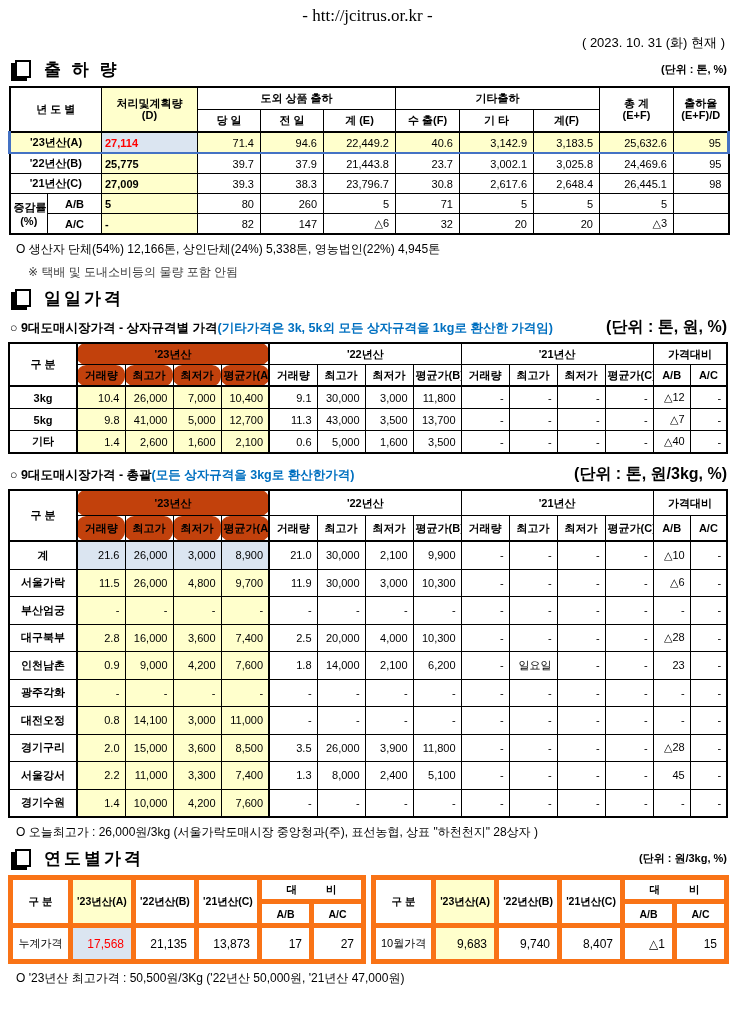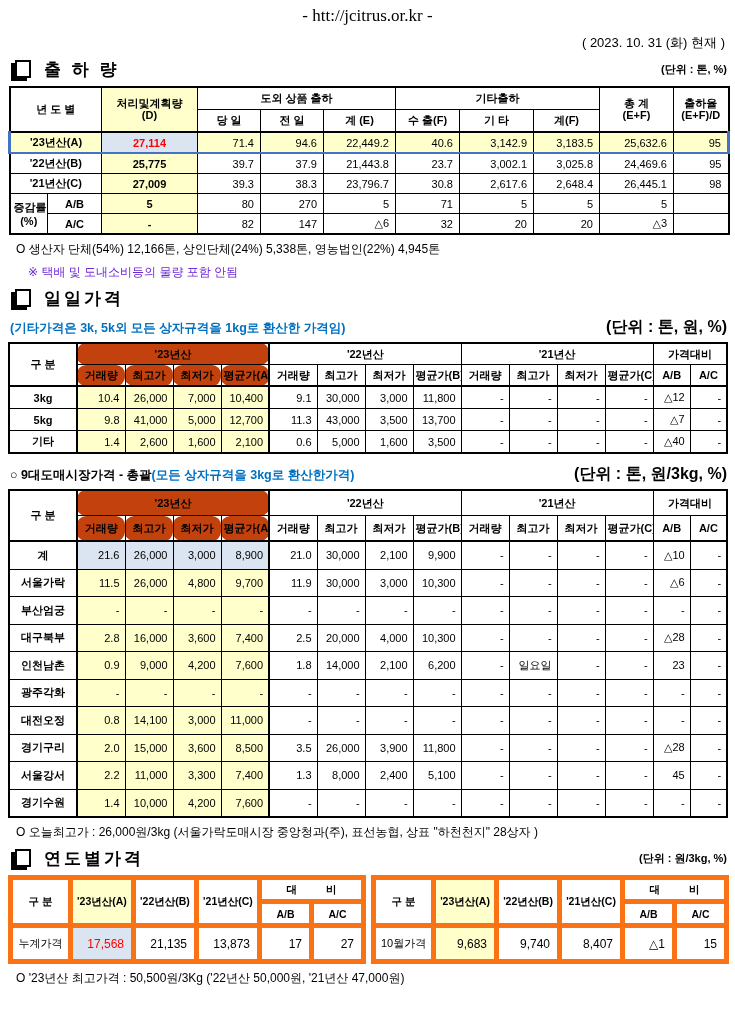--- a/index.html
+++ b/index.html
@@ -26,31 +26,31 @@
   .subline .unit{margin-left:auto;font-size:16px;white-space:nowrap;}
 
   table{border-collapse:collapse;table-layout:fixed;}
 
   
   .t1{width:719px;font-size:11px;border:2px solid #000;}
   .t1 th,.t1 td{border:1px solid #000;padding:0 3px;height:19px;overflow:hidden;white-space:nowrap;}
   .t1 thead th{height:21px;font-weight:bold;line-height:1.05;}
   .t1 .bld{border-left:1px dotted #777;}
   .t1 .dh{background:#FFFFCC;}
-  .t1 .dcol{background:#FFFFCC;font-weight:bold;text-align:center;}
+  .t1 .dcol{background:#FFFFCC;font-weight:bold;text-align:left;}
   .t1 .lbl{font-weight:bold;text-align:center;}
   .t1 .num{text-align:right;padding-right:6px;}
   .t1 tbody tr:first-child td{border-top:2px solid #000;}
   .t1 tr.hl td{background:#FFFFCC;border-top:2px solid #4472C4;border-bottom:2px solid #4472C4;}
   .t1 tr.hl td:first-child{border-left:3px solid #4472C4;}
   .t1 tr.hl td:last-child{border-right:3px solid #4472C4;}
   .t1 tr.hl td.dcol{background:#DBE5F1;color:#FF0000;}
 
   .note{font-size:12px;margin:6px 0 0 8px;}
-  .note.red{color:#6d28d9;margin-left:20px;}
+  .note.red{color:#404040;margin-left:20px;}
 
   
   .pt{width:718px;font-size:11px;border:2px solid #000;}
   .pt th,.pt td{border:1px solid #000;overflow:hidden;white-space:nowrap;}
   .pt thead th{font-weight:bold;height:20px;padding:0 2px;}
   .pt td{height:21px;text-align:right;padding:0 5px 0 0;}
   .pt td.lbl{text-align:center;font-weight:bold;padding:0;}
   .pt .y23h,.pt .s23{background:#c2410c;border-radius:9px;}
   .pt td:nth-child(n+2):nth-child(-n+5){background:#FFFFCC;}
   .pt tr.total td:nth-child(n+2):nth-child(-n+5){background:#DBE5F1;}
@@ -178,21 +178,21 @@
         <td class="num">98</td>
       </tr>
       <tr>
         <td rowspan="2" class="lbl">
           <div>증감률</div>
           <div>(%)</div>
         </td>
         <td class="lbl">A/B</td>
         <td class="dcol">5</td>
         <td class="num">80</td>
-        <td class="num bld">270</td>
+        <td class="num bld">260</td>
         <td class="num bld">5</td>
         <td class="num">71</td>
         <td class="num bld">5</td>
         <td class="num bld">5</td>
         <td class="num">5</td>
         <td class="num"></td>
       </tr>
       <tr>
         <td class="lbl">A/C</td>
         <td class="dcol">-</td>
@@ -210,20 +210,21 @@
 
   <div class="note">O 생산자 단체(54%) 12,166톤, 상인단체(24%) 5,338톤, 영농법인(22%) 4,945톤</div>
   <div class="note red">※ 택배 및 도내소비등의 물량 포함 안됨</div>
 
   <div class="sec">
     <span class="sec-icon"></span>
     <span class="sec-title">일일가격</span>
   </div>
 
   <div class="subline">
+    <span>○ 9대도매시장가격 - 상자규격별 가격</span>
     <span class="bluenote">(기타가격은 3k, 5k외 모든 상자규격을 1kg로 환산한 가격임)</span>
     <span class="unit">(단위 : 톤,  원, %)</span>
   </div>
 
   <table class="pt t2">
     <colgroup>
       <col style="width:68px">
       <col style="width:48px">
         <col style="width:48px">
         <col style="width:48px">

